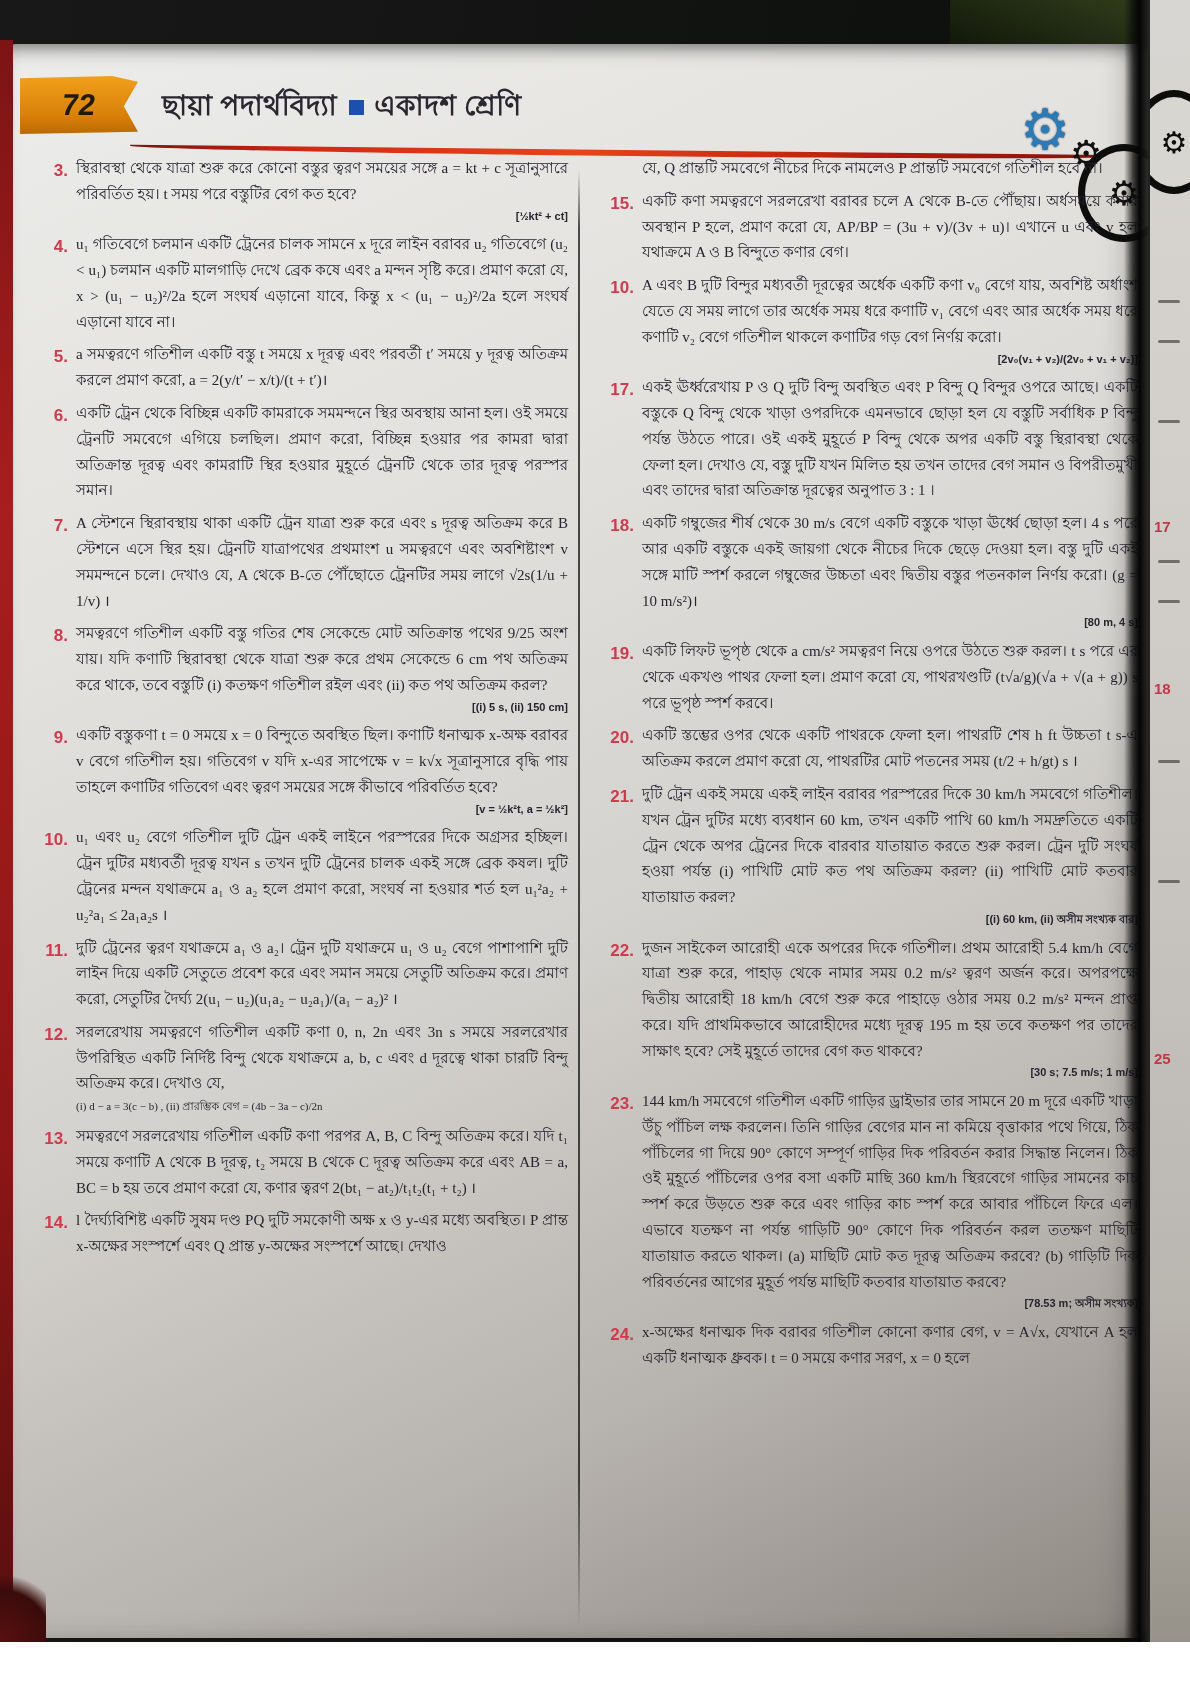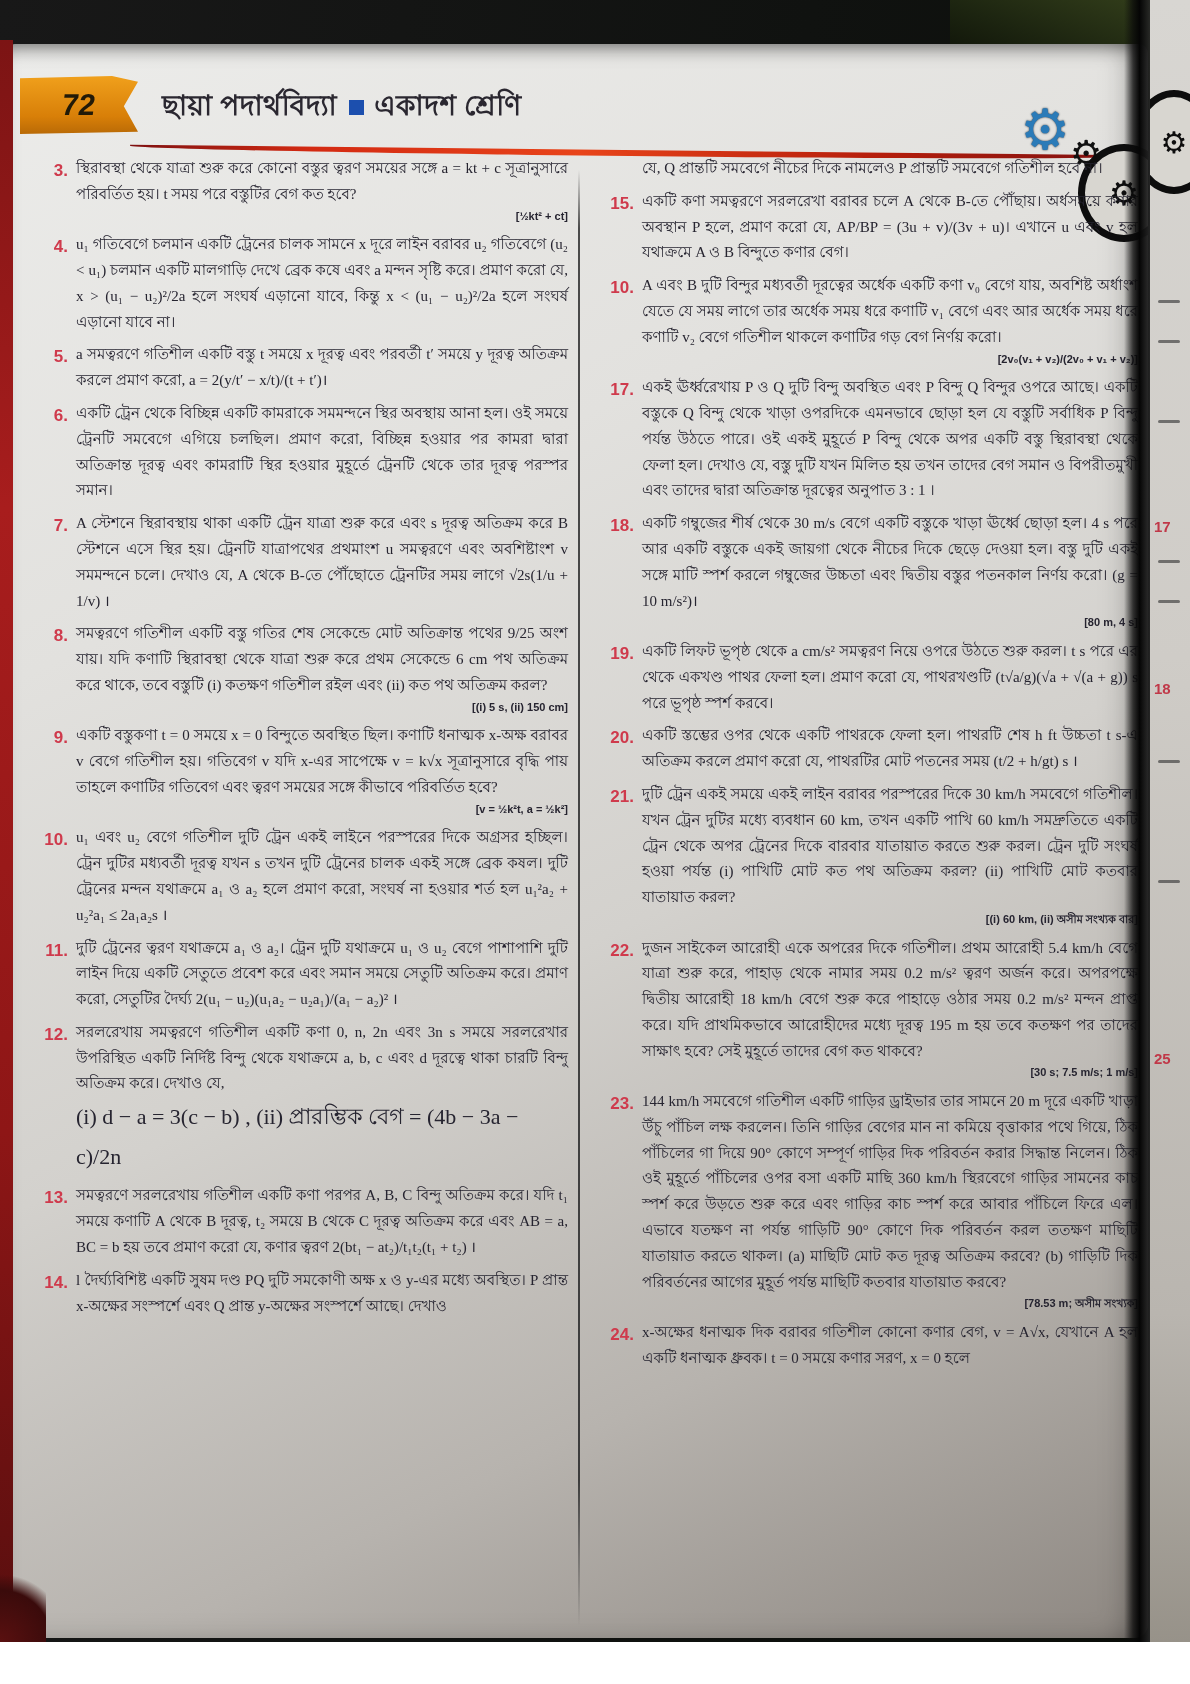--- a/index.html
+++ b/index.html
@@ -53,21 +53,21 @@
   .columns{position:absolute;left:20px;top:112px;width:1108px;height:1470px;display:flex;}
   .col{overflow:hidden;color:#262430;}
   .col-left{width:536px;padding-right:8px;}
   .col-right{width:540px;padding-left:16px;}
   .divider{width:2px;background:linear-gradient(180deg,rgba(60,60,60,0) 0%,#4a4a4a 4%,#3c3c3c 90%,rgba(60,60,60,0) 100%);margin:14px 2px 0 2px;}
   .problem{display:flex;margin-bottom:7px;}
   .p-num{flex:0 0 36px;text-align:right;padding-right:8px;color:#cf3a4c;font-weight:bold;
         font-size:17px;font-family:"Liberation Sans",sans-serif;line-height:1.72;}
   .p-body{flex:1;min-width:0;}
   .p-text{font-size:15px;line-height:1.72;text-align:justify;}
-  .p-line{font-size:22px;line-height:1.8;}
+  .p-line{font-size:11px;line-height:1.8;}
   .p-ans{font-size:11px;line-height:1.6;font-weight:bold;text-align:right;font-family:"Liberation Sans",sans-serif;}
   .carry{margin-left:44px;margin-bottom:7px;}
 </style>
 </head>
 <body>
 
 <div class="photo">
 
   <div class="corner-green"></div>
 

